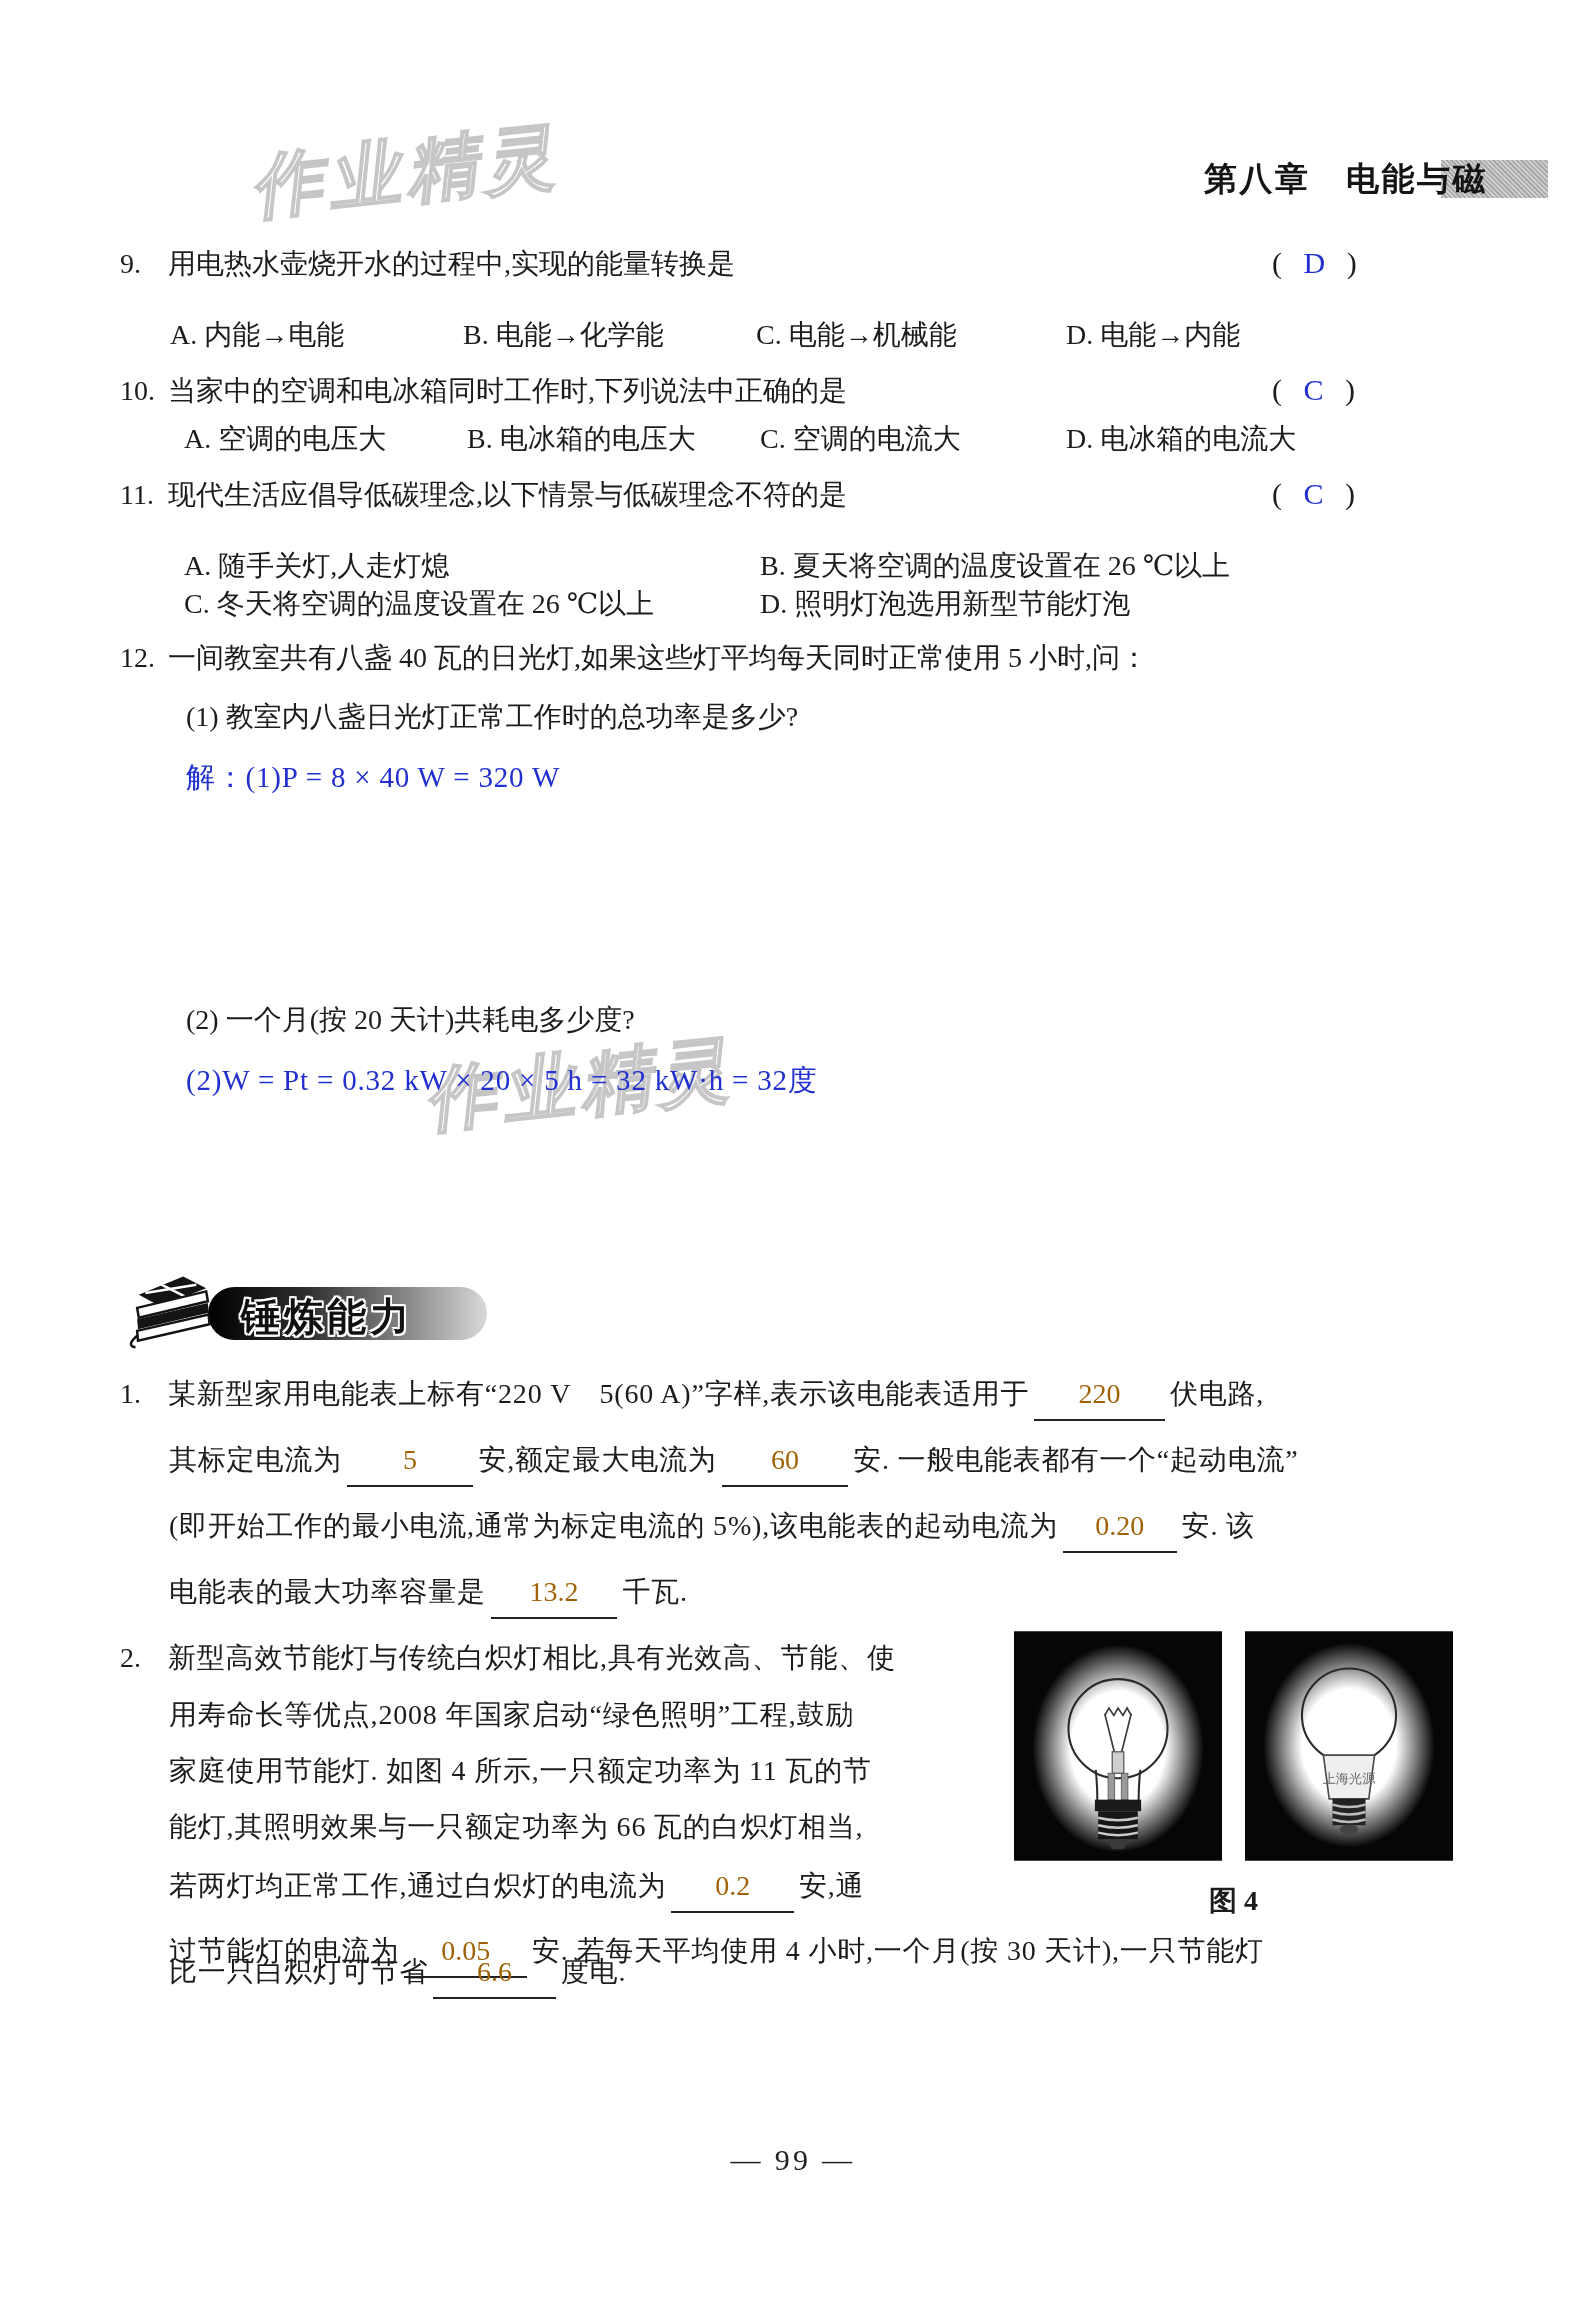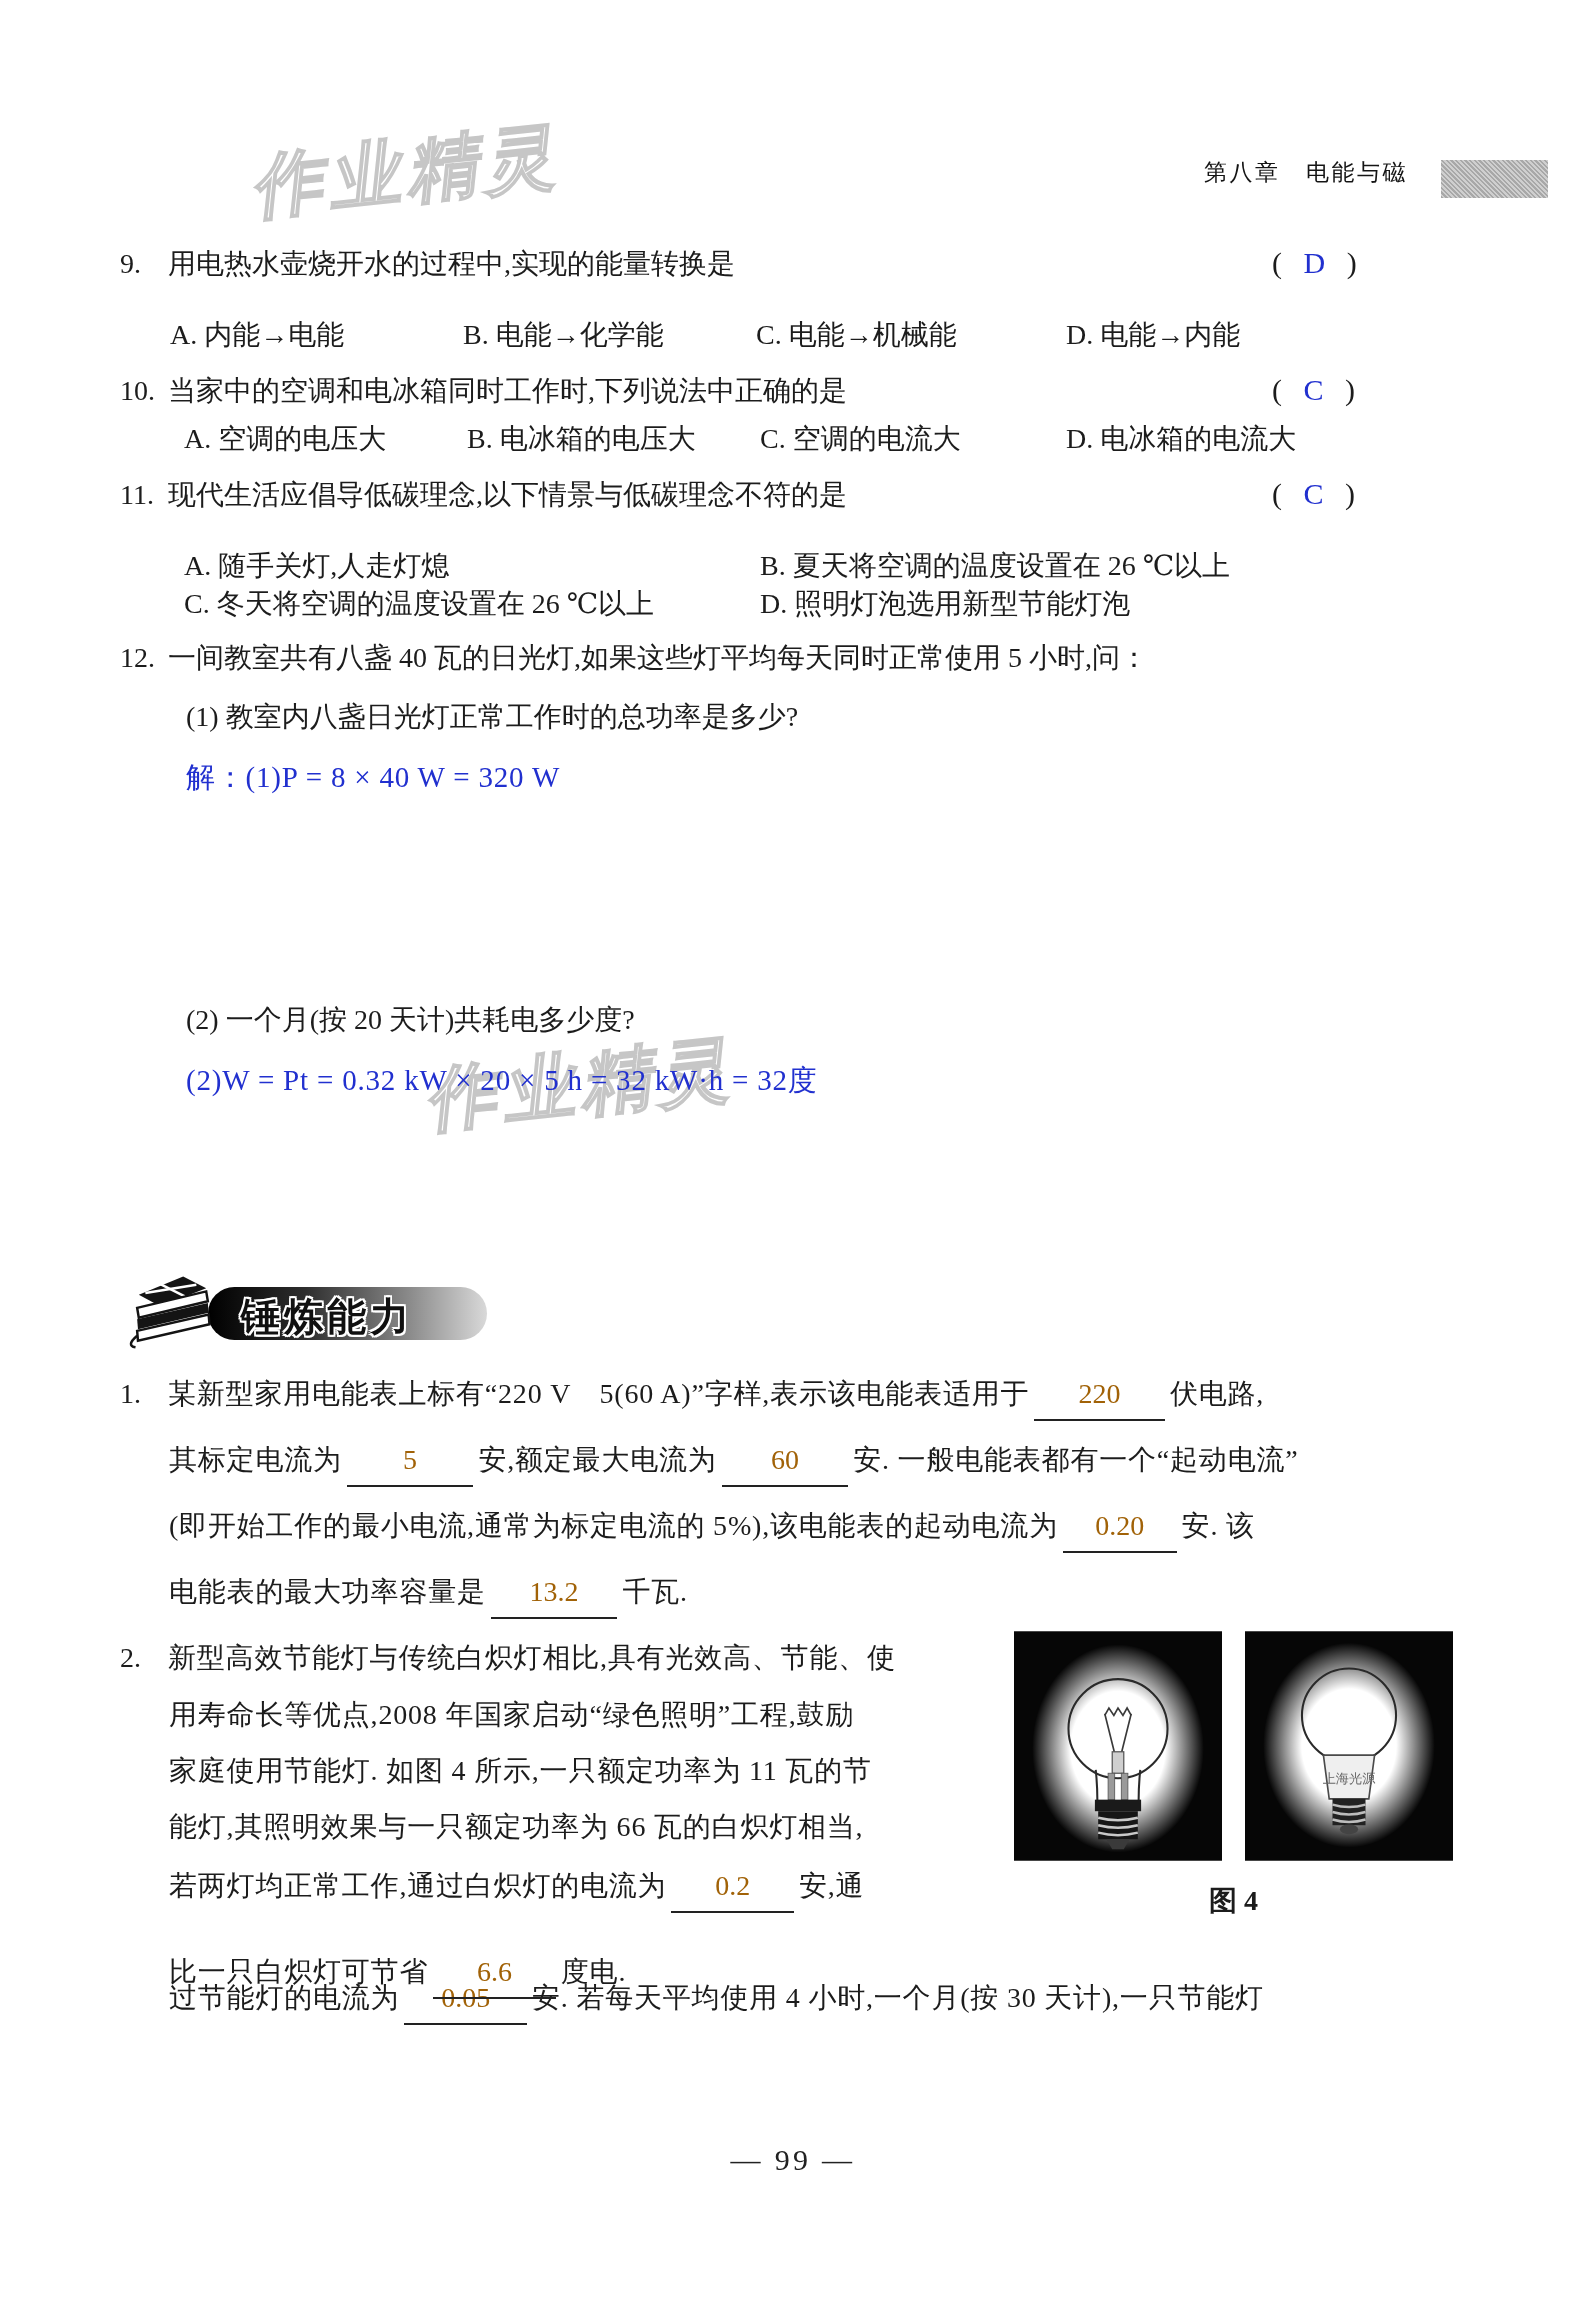--- a/index.html
+++ b/index.html
@@ -15,21 +15,21 @@
   .optrow{position:absolute;height:40px;z-index:2;}
   .opt{position:absolute;top:0;font-size:28px;white-space:nowrap;}
   .ans{position:absolute;top:-1.7px;left:1152px;font-size:30px;white-space:nowrap;}
   .ans-letter{color:#2130cf;margin:0 21.5px;}
   .blank{display:inline-block;text-align:center;color:#a16207;position:relative;margin:0 8.3px;min-width:107px;}
   .blank::after{content:"";position:absolute;left:-3.3px;right:-3.3px;bottom:-10px;border-bottom:2.5px solid #222;}
   .seg{letter-spacing:0.8px;}
   
   .chapter-title{
     position:absolute;left:1204px;top:157px;font-family:"Liberation Sans","DejaVu Sans",sans-serif;
-    font-weight:normal;font-size:23px;letter-spacing:2.5px;color:#141414;z-index:2;
+    font-weight:bold;font-size:33px;letter-spacing:2.5px;color:#141414;z-index:2;
   }
   .chapter-tab{
     position:absolute;left:1441px;top:160px;width:107px;height:38px;z-index:1;
     background:repeating-linear-gradient(45deg,#a8a8a8 0 1.7px,#cfcfcf 1.7px 3.3px);
   }
   
   .wm{
     position:absolute;font-family:"Liberation Sans","DejaVu Sans",sans-serif;font-weight:bold;
     font-size:71px;color:#ffffff;-webkit-text-stroke:1.7px #c6c6c6;letter-spacing:6.6px;
     transform:rotate(-6deg) skewX(-12deg);z-index:1;pointer-events:none;
@@ -126,21 +126,21 @@
   <div class="abs line" style="left:169px;top:1508px;"><span class="seg">(即开始工作的最小电流,通常为标定电流的 5%),该电能表的起动电流为</span><span class="blank" style="min-width: 107px;">0.20</span><span class="seg">安. 该</span></div>
   <div class="abs line" style="left:169px;top:1574px;"><span class="seg">电能表的最大功率容量是</span><span class="blank" style="min-width: 120px;">13.2</span><span class="seg">千瓦.</span></div>
 
   <div class="abs line" style="left:120px;top:1640px;">
     <span class="qnum">2.</span><span><span class="seg">新型高效节能灯与传统白炽灯相比,具有光效高、节能、使</span></span>
   </div>
   <div class="abs line" style="left:169px;top:1697px;"><span class="seg">用寿命长等优点,2008 年国家启动“绿色照明”工程,鼓励</span></div>
   <div class="abs line" style="left:169px;top:1753px;"><span class="seg">家庭使用节能灯. 如图 4 所示,一只额定功率为 11 瓦的节</span></div>
   <div class="abs line" style="left:169px;top:1809px;"><span class="seg">能灯,其照明效果与一只额定功率为 66 瓦的白炽灯相当,</span></div>
   <div class="abs line" style="left:169px;top:1868px;"><span class="seg">若两灯均正常工作,通过白炽灯的电流为</span><span class="blank" style="min-width: 116px;">0.2</span><span class="seg">安,通</span></div>
-  <div class="abs line" style="left:169px;top:1933px;"><span class="seg">过节能灯的电流为</span><span class="blank" style="min-width: 116px; margin-top: 47px;">0.05</span><span class="seg">安. 若每天平均使用 4 小时,一个月(按 30 天计),一只节能灯</span></div>
+  <div class="abs line" style="left:169px;top:1933px;"><span class="seg">过节能灯的电流为</span><span class="blank" style="min-width: 116px;">0.05</span><span class="seg">安. 若每天平均使用 4 小时,一个月(按 30 天计),一只节能灯</span></div>
   <div class="abs line" style="left:169px;top:1954px;"><span class="seg">比一只白炽灯可节省</span><span class="blank" style="min-width: 116px;">6.6</span><span class="seg">度电.</span></div>
 
   <div class="figure">
     <svg class="panel" style="left:0;" width="208" height="230" viewBox="0 0 252 278">
       <defs>
         <radialGradient id="glowA" cx="50%" cy="50%" r="50%">
           <stop offset="0%" stop-color="#ffffff"></stop>
           <stop offset="55%" stop-color="#ffffff"></stop>
           <stop offset="100%" stop-color="#ffffff" stop-opacity="0"></stop>
         </radialGradient>

